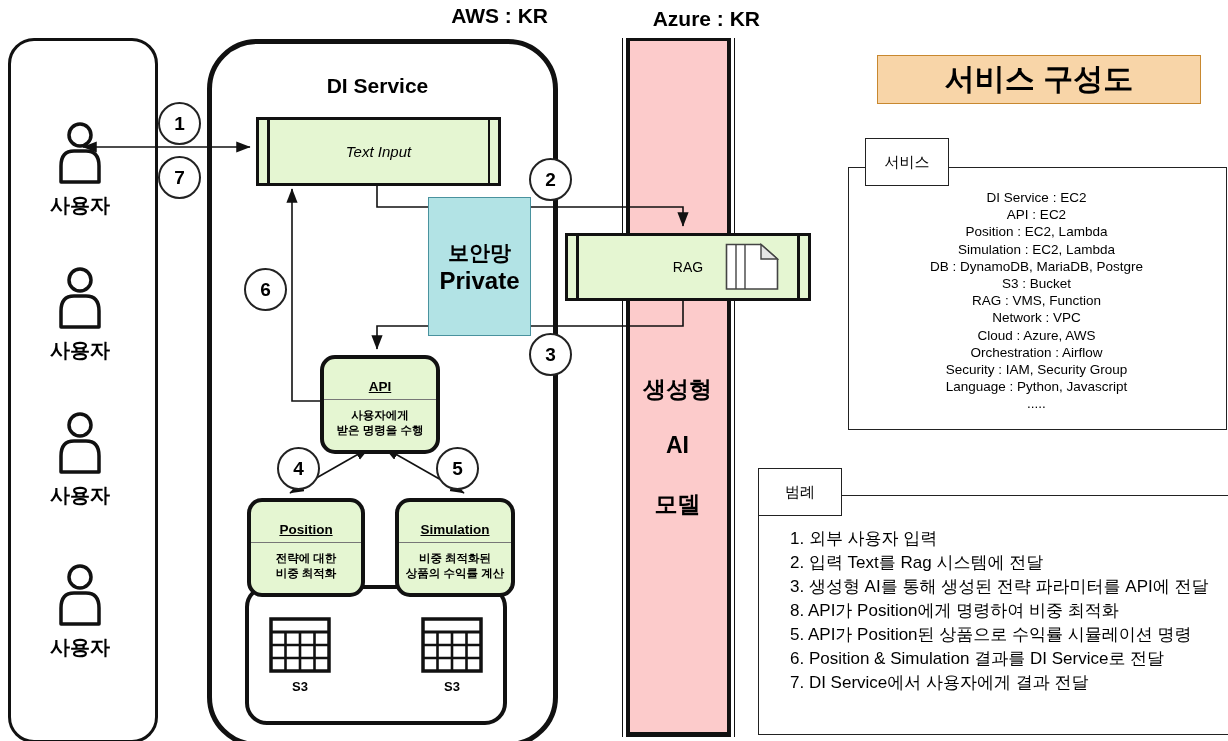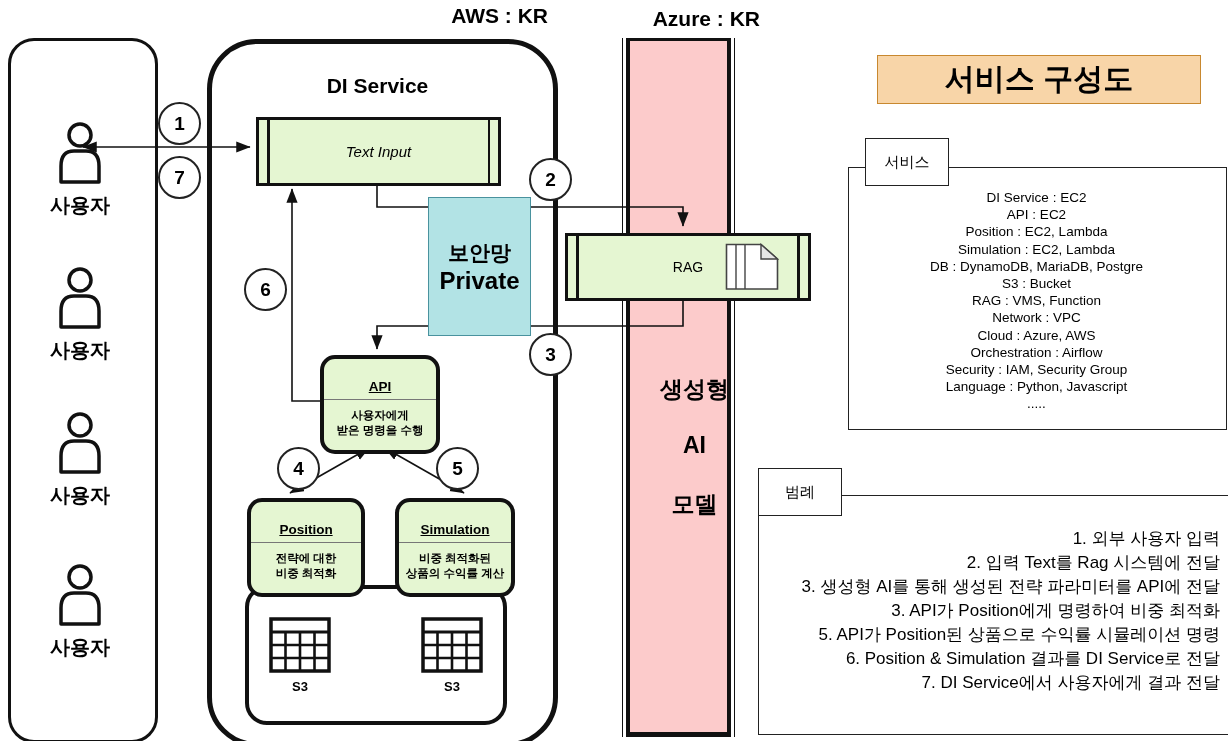--- a/index.html
+++ b/index.html
@@ -36,39 +36,39 @@
   .security-box{left:428px;top:197px;width:101px;height:137px;background:var(--cyan);border:1.2px solid #49929e;z-index:3;display:flex;flex-direction:column;align-items:center;justify-content:center;z-index:3;}
   .sec1{font-weight:bold;font-size:21px;}
   .sec2{font-weight:bold;font-size:24px;}
   
   .rag-box{left:565px;top:233px;width:240px;height:62px;border:3px solid #111;z-index:3;}
   .rag-box .vbar{width:3px;}
   .rag-box .vbar.l{left:8px;} .rag-box .vbar.r{right:8px;}
   .rag-label{position:absolute;left:0;right:0;top:0;bottom:0;display:flex;align-items:center;justify-content:center;font-size:14px;}
   .doc-icon{position:absolute;left:157px;top:7px;z-index:2;}
   
-  .genai{left:622px;width:111px;text-align:center;font-weight:bold;font-size:23px;z-index:4;margin-left:17px;}
+  .genai{left:622px;width:111px;text-align:center;font-weight:bold;font-size:23px;z-index:4;}
   
   .storage-box{left:245px;top:585px;width:262px;height:140px;border:4px solid #111;border-radius:22px;z-index:3;display:flex;align-items:center;justify-content:space-between;padding:0 20px;box-sizing:border-box;}
   .store-item{text-align:center;}
   .s3-label{font-weight:bold;font-size:13px;margin-top:2px;}
   .db-wrap{position:relative;width:64px;height:84px;}
   .db-label{position:absolute;left:0;right:0;top:46px;text-align:center;font-size:14px;}
   
   .step{width:39px;height:39px;border:2px solid #222;border-radius:50%;background:#fff;display:flex;align-items:center;justify-content:center;font-weight:bold;font-size:19px;z-index:5;}
   
   .main-title{left:877px;top:55px;width:322px;height:47px;background:var(--orange-fill);border:1.8px solid var(--orange-border);display:flex;align-items:center;justify-content:center;font-weight:bold;font-size:30px;z-index:3;}
   .panel{border:1.8px solid #222;background:#fff;z-index:3;}
   .services-panel{left:848px;top:167px;width:377px;height:261px;}
   .legend-panel{left:758px;top:495px;width:470px;height:238px;}
   .tab{border:1.8px solid #222;background:#fff;display:flex;align-items:center;justify-content:center;font-size:15px;z-index:4;}
   .services-tab{left:865px;top:138px;width:82px;height:46px;}
   .legend-tab{left:758px;top:468px;width:82px;height:46px;}
   .services-list{left:848px;top:189px;width:377px;text-align:center;font-size:13.5px;line-height:17.2px;z-index:4;}
-  .legend-list{left:790px;top:527px;width:430px;text-align:right;font-size:17px;line-height:24px;z-index:4;}
+  .legend-list{left:790px;top:527px;width:430px;text-align:left;font-size:17px;line-height:24px;z-index:4;}
   
   #wires{position:absolute;left:0;top:0;z-index:2;}
 </style>
 </head>
 <body>
 
 <div id="stage">
 
   <div class="abs azure-band">
     <div class="azure-band-inner"></div>
@@ -226,19 +226,19 @@
     <div>Language : Python, Javascript</div>
     <div>.....</div>
   </div>
 
   <div class="abs panel legend-panel"></div>
   <div class="abs tab legend-tab">범례</div>
   <div class="abs legend-list">
     <div>1. 외부 사용자 입력</div>
     <div>2. 입력 Text를 Rag 시스템에 전달</div>
     <div>3. 생성형 AI를 통해 생성된 전략 파라미터를 API에 전달</div>
-    <div>3. API가 Position에게 명령하여 비중 최적화</div>
+    <div>8. API가 Position에게 명령하여 비중 최적화</div>
     <div>5. API가 Position된 상품으로 수익률 시뮬레이션 명령</div>
     <div>6. Position &amp; Simulation 결과를 DI Service로 전달</div>
     <div>7. DI Service에서 사용자에게 결과 전달</div>
   </div>
 
 </div>
 
 </body></html>

